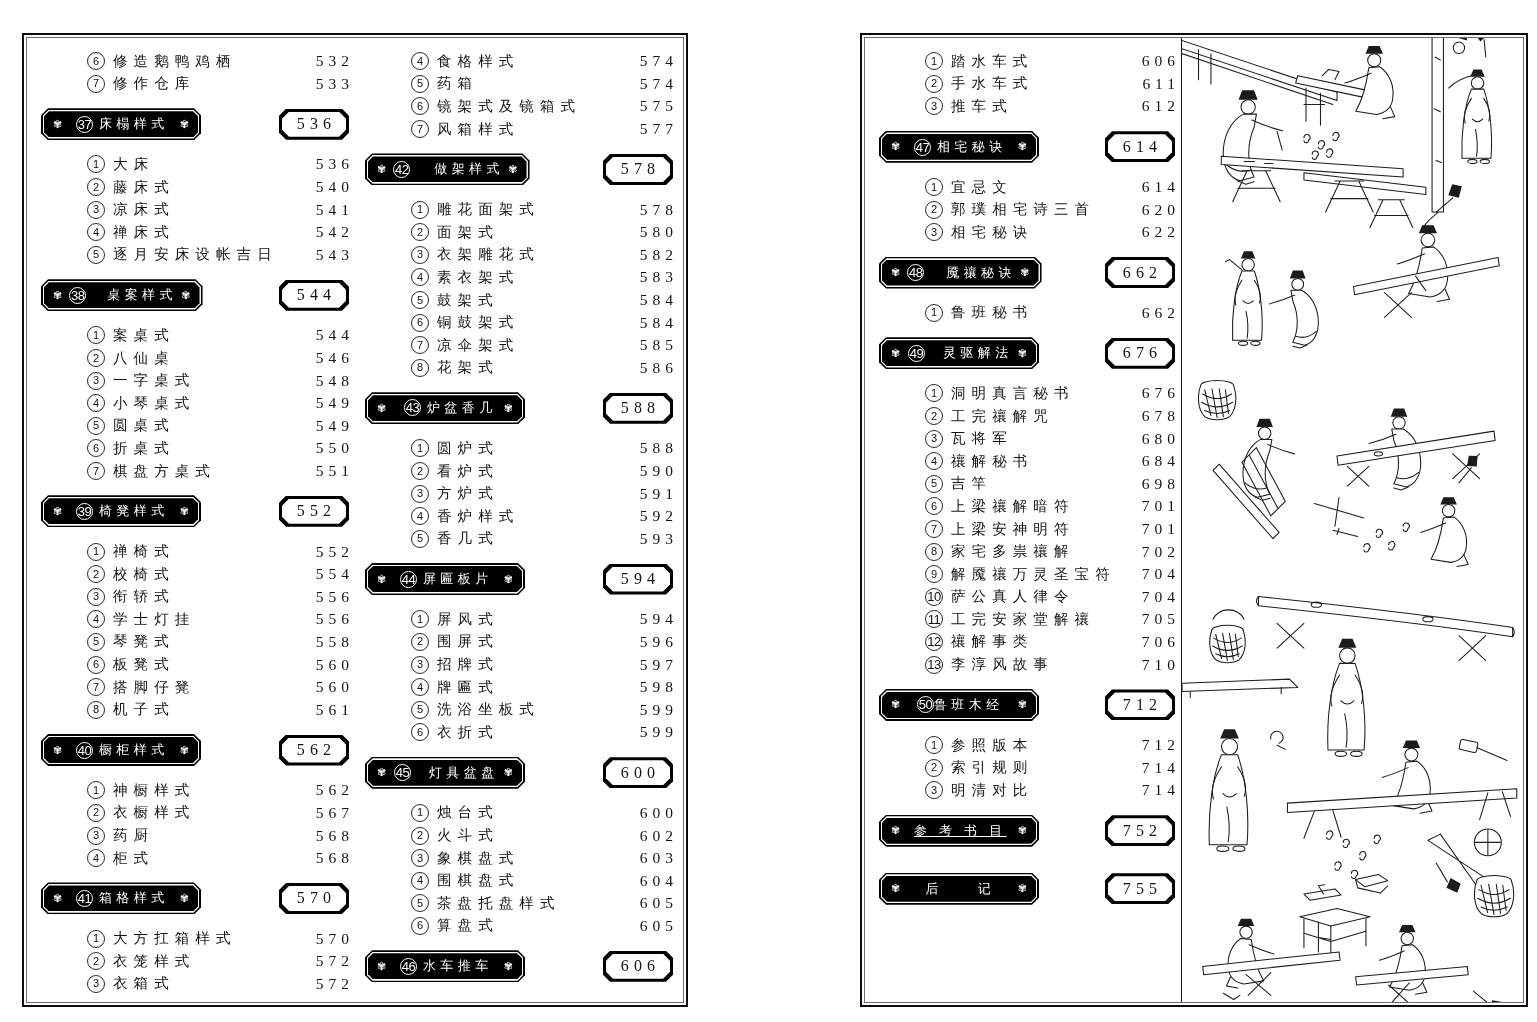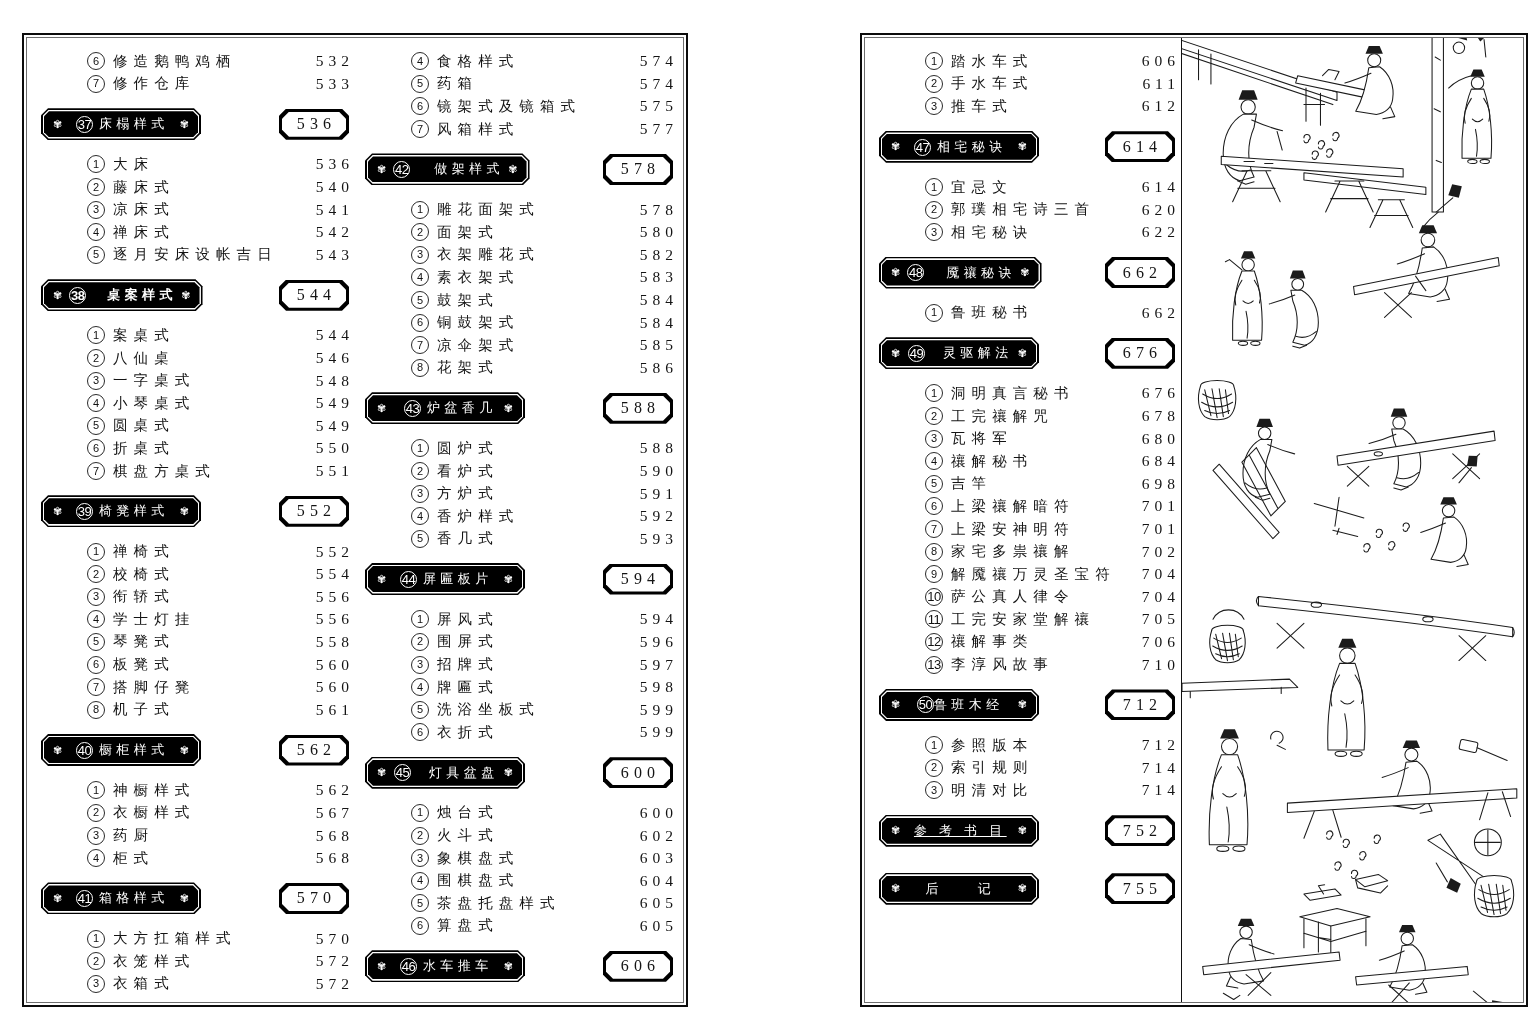--- a/index.html
+++ b/index.html
@@ -113,21 +113,21 @@
           <div class="item-row">
             <span class="cnum" data-len="1">5</span>
             <span class="item-title">逐月安床设帐吉日</span>
             <span class="item-page pgnum">543</span>
           </div>
         </div>
         <div class="sec-row">
           <div class="badge oct6">
             <div class="badge-core">
               <span class="orn">✾</span>
-              <span style="display: inline-flex; align-items: center; gap: 21px; font-weight: bold;">
+              <span style="display: inline-flex; align-items: center; gap: 21px;">
                 <span class="cnum cnum-inv" data-len="2">38</span>
                 <span class="sec-title">桌案样式</span>
               </span>
               <span class="orn">✾</span>
             </div>
           </div>
           <div class="plq oct6">
             <div class="plq-core">
               <span class="pgnum">544</span>
             </div>
@@ -382,21 +382,21 @@
           <div class="item-row">
             <span class="cnum" data-len="1">8</span>
             <span class="item-title">花架式</span>
             <span class="item-page pgnum">586</span>
           </div>
         </div>
         <div class="sec-row">
           <div class="badge oct6">
             <div class="badge-core">
               <span class="orn">✾</span>
-              <span style="display: inline-flex; align-items: center; gap: 6px; margin-left: 8px;">
+              <span style="display: inline-flex; gap: 6px; margin-left: 8px;">
                 <span class="cnum cnum-inv" data-len="2">43</span>
                 <span class="sec-title">炉盆香几</span>
               </span>
               <span class="orn">✾</span>
             </div>
           </div>
           <div class="plq oct6">
             <div class="plq-core">
               <span class="pgnum">588</span>
             </div>

